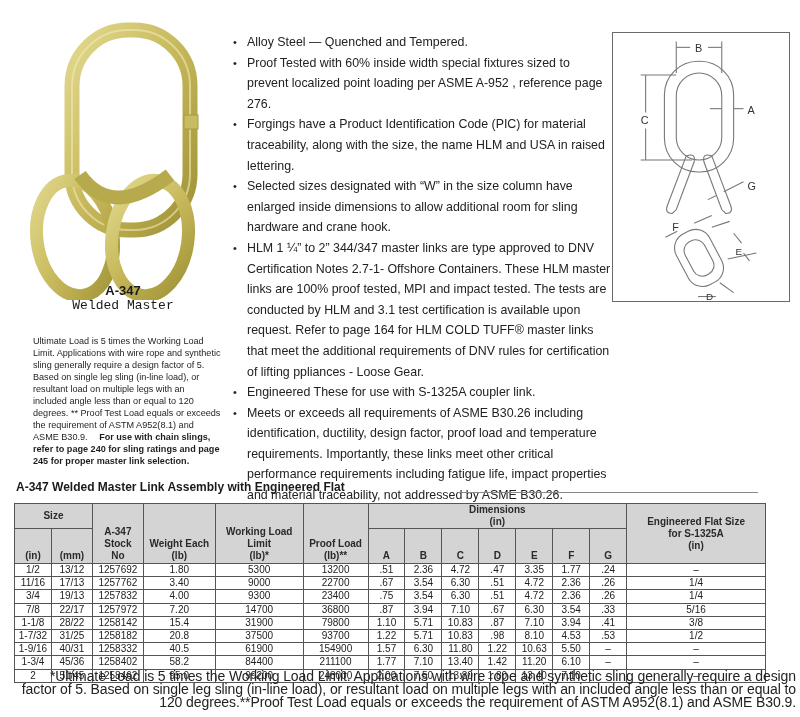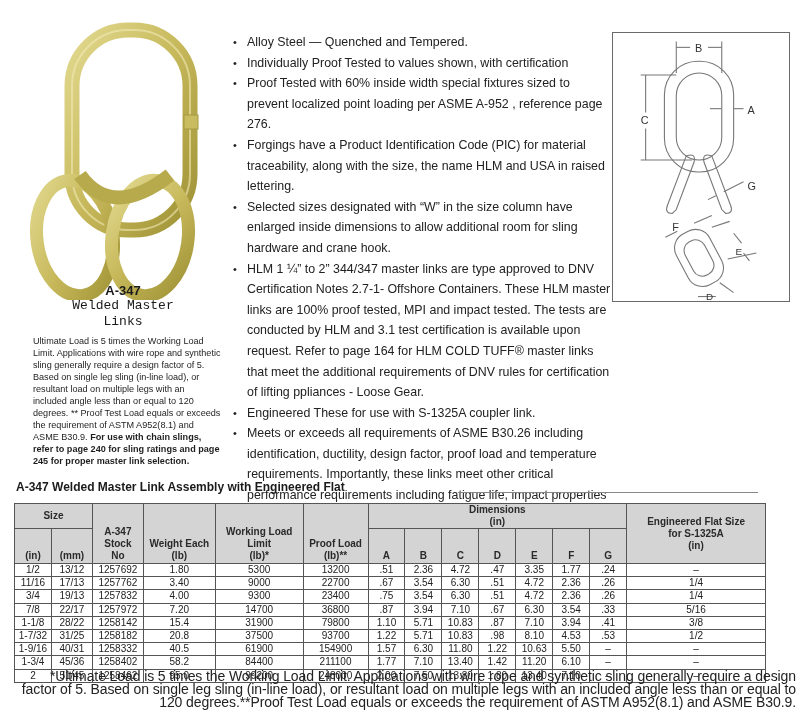--- a/index.html
+++ b/index.html
@@ -6,21 +6,21 @@
   body { width:800px; height:717px; position:relative; overflow:hidden; font-family:"Liberation Sans", sans-serif; color:#1a1a1a; }
 
   
   #photo { position:absolute; left:20px; top:10px; width:200px; height:290px; }
 
   
   #caption { position:absolute; left:28px; top:283px; width:190px; text-align:center; }
   #caption .code { font-weight:bold; font-size:13px; line-height:15px; }
   #caption .name { font-size:13px; line-height:16px;font-family:Liberation Mono, monospace; }
   #side-note { position:absolute; left:33px; top:335px; width:188px; font-size:9.1px; line-height:12px; color:#1e1e1e; }
-  #side-note b { font-weight:bold; }
+  #side-note b { font-weight:bold;margin-left:9px; }
 
   
   #features { position:absolute; left:222px; top:24px; width:382px; margin:8px; padding:0; list-style:none; font-size:12.4px; line-height:20.6px; color:#222; }
   #features li { position:relative; padding-left:17px; }
   #features li::before { content:"\2022"; position:absolute; left:3px; top:0; font-size:11px; }
 
   
   #diagram { position:absolute; left:612px; top:32px; width:178px; height:270px; border:1.5px solid #6a6a6a; box-sizing:border-box; background:#fff; }
 
   
@@ -59,28 +59,26 @@
   </g>
   <g>
     <ellipse cx="130" cy="228" rx="38" ry="58" transform="rotate(8 130 228)" fill="none" stroke="url(#gold)" stroke-width="13"></ellipse>
   </g>
   <path d="M 60 165 Q 92 210 150 165" fill="none" stroke="#b7aa4c" stroke-width="14"></path>
 </svg>
 
 <div id="caption">
   <div class="code">A-347</div>
   <div class="name">Welded Master</div>
-  <div class="name">Links</div>
 </div>
 
 <div id="side-note"><span>Ultimate Load is 5 times the Working Load Limit.  Applications with wire rope and synthetic sling generally require a design factor of 5. Based on single leg sling (in-line load), or resultant load on multiple legs with an included angle less than or equal to 120 degrees. ** Proof Test Load equals or exceeds the requirement of ASTM A952(8.1) and ASME B30.9. </span><b>For use with chain slings, refer to page 240 for sling ratings and page 245 for proper master link selection.</b></div>
 
 <ul id="features">
   <li>Alloy Steel — Quenched and Tempered.</li>
-  <li>Individually Proof Tested to values shown, with certification</li>
   <li>Proof Tested with 60% inside width special fixtures sized to prevent localized point loading per ASME A-952 , reference page 276.</li>
   <li>Forgings have a Product Identification Code (PIC) for material traceability, along with the size, the name HLM and USA in raised lettering.</li>
   <li>Selected sizes designated with “W” in the size column have enlarged inside dimensions to allow additional room for sling hardware and crane hook.</li>
   <li>HLM 1 ¼” to 2” 344/347 master links are type approved to DNV Certification Notes 2.7-1- Offshore Containers. These HLM master links are 100% proof tested, MPI and impact tested. The tests are conducted by HLM and 3.1 test certification is available upon request. Refer to page 164 for HLM COLD TUFF® master links that meet the additional requirements of DNV rules for certification of lifting   ppliances - Loose Gear.</li>
   <li>Engineered These for use with S-1325A coupler link.</li>
   <li>Meets or exceeds all requirements of ASME B30.26 including identification, ductility, design factor, proof load and temperature requirements.  Importantly, these links meet other critical performance requirements including fatigue life, impact properties and material traceability, not addressed by ASME B30.26.</li>
 </ul>
 
 <svg id="diagram" viewBox="0 0 178 270">
   <g fill="none" stroke="#777" stroke-width="1.1">

